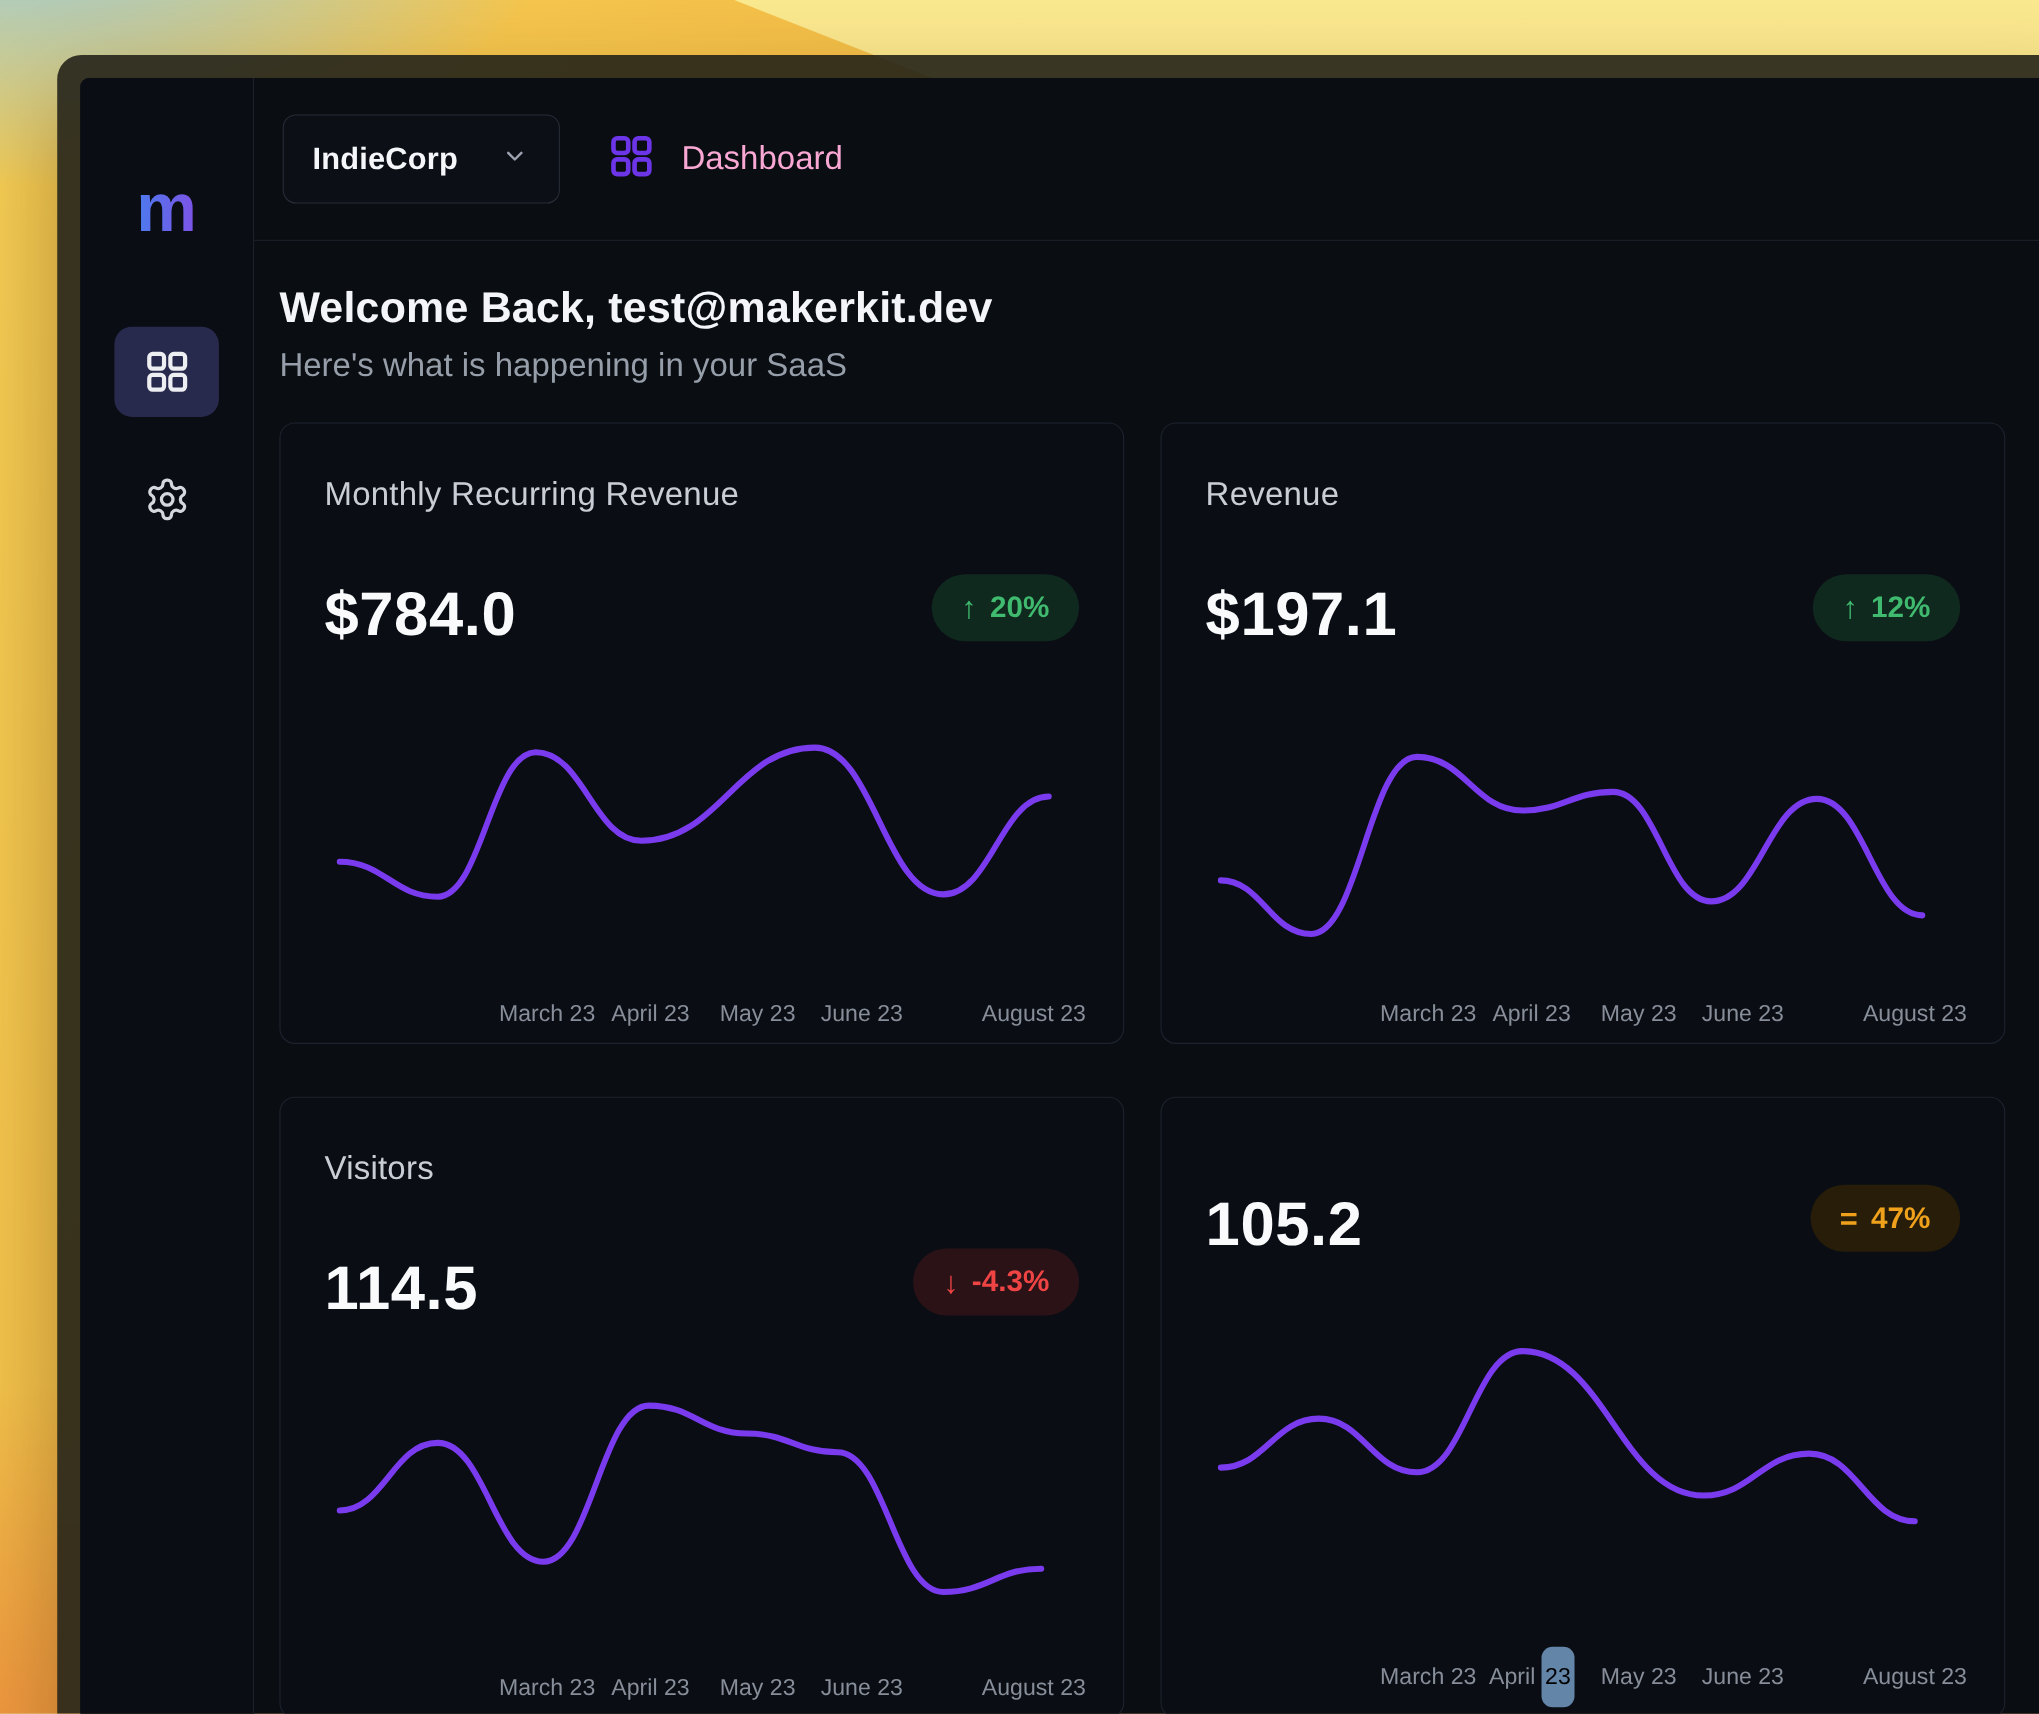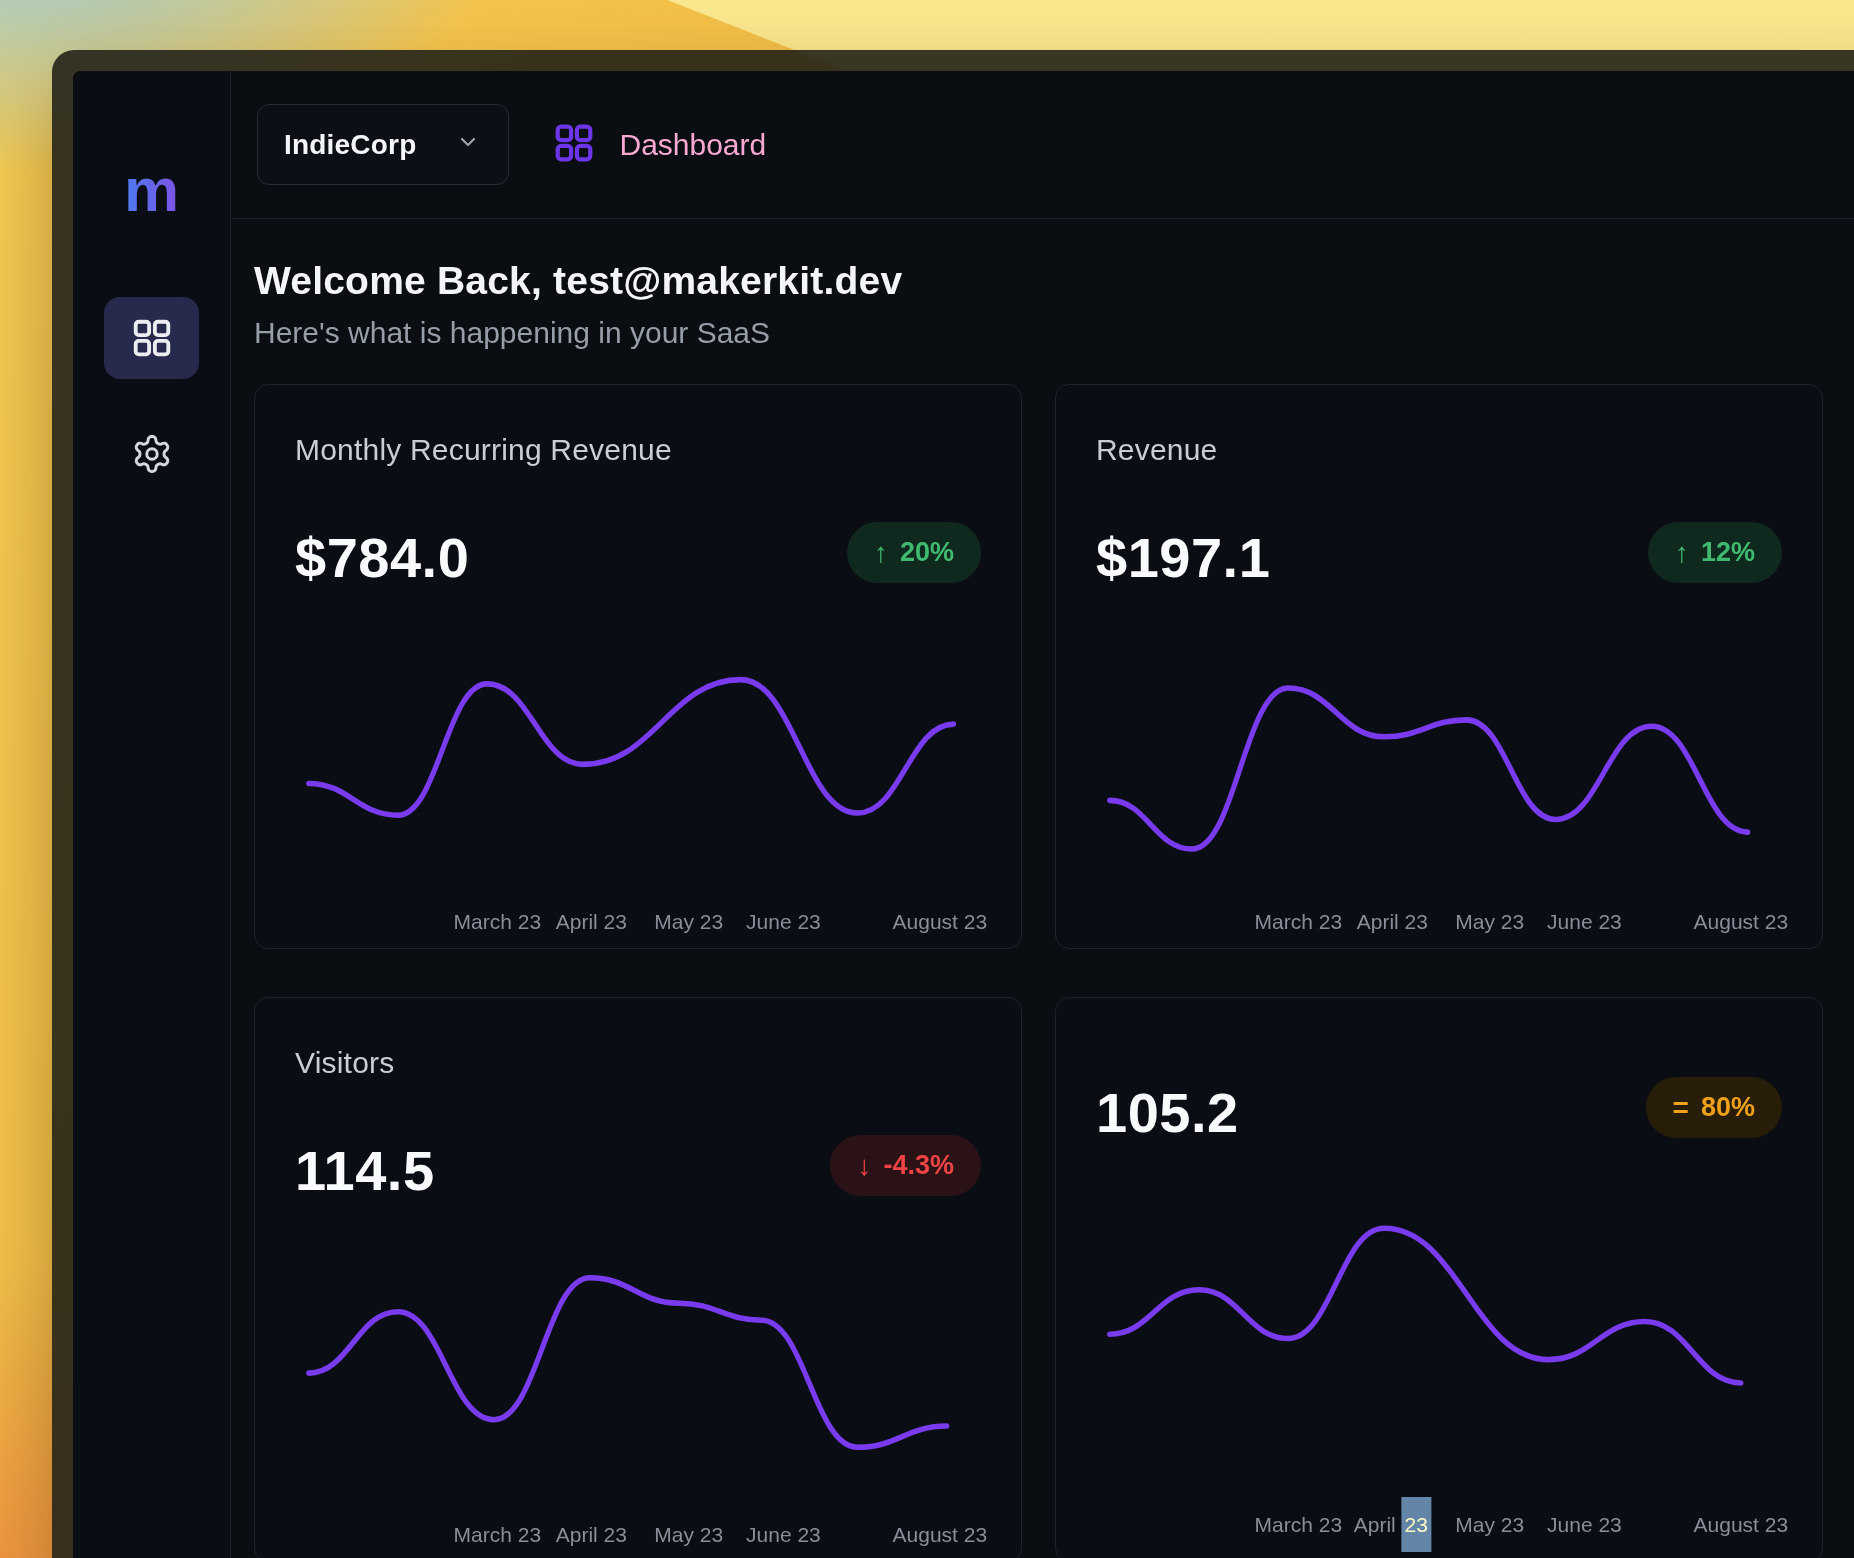--- a/index.html
+++ b/index.html
@@ -58,21 +58,21 @@
     font-size:27px;font-weight:600;}
   .badge .glyph{font-size:28px;font-weight:700;line-height:1;}
   .badge[data-trend="up"]{color:#3fba6f;background:#10291e;}
   .badge[data-trend="down"]{color:#ee4444;background:#2b1217;}
   .badge[data-trend="flat"]{color:#efa11c;background:#271d09;}
   .chart{margin-top:28px;width:100%;height:232px;flex:0 0 auto;}
   .chart path{fill:none;stroke-width:5.5;stroke-linecap:round;stroke-linejoin:round;}
   .axis{position:relative;margin-top:auto;height:26px;}
   .axis .tick{position:absolute;top:12px;transform:translateX(-50%);white-space:nowrap;
     font-size:21px;color:#878e99;}
-  .axis .hl{background:#6385a8;color:#fef9c3;padding:16px 3px;}
+  .axis .hl{background:#6385a8;color:#000000;padding:16px 3px;border-radius:10px;}
 </style>
 </head>
 <body>
 
 <div class="screen">
   <div class="wallpaper-band"></div>
   <div class="wallpaper-glow"></div>
 
   <div class="window">
     <div class="window-inner">
@@ -191,21 +191,21 @@
                   <span class="tick" style="left: 71.2%;">June 23</span>
                   <span class="tick" style="left: 94%;">August 23</span>
                 </div>
             </article>
 
             <article class="card">
               <div class="value-row">
                 <div class="value">105.2</div>
                 <div class="badge" data-trend="flat">
                   <span class="glyph">=</span>
-                  <span>80%</span>
+                  <span>47%</span>
                 </div>
               </div>
               <svg class="chart" viewBox="0 0 730 230" preserveAspectRatio="none">
                 <path d="M14.6,136.0 C57.3,136.0 66.8,91.9 109.5,91.9 C152.2,91.9 161.7,140.2 204.4,140.2 C250.4,140.2 260.6,31.0 306.6,31.0 C385.4,31.0 403.0,161.2 481.8,161.2 C527.8,161.2 538.0,123.4 584.0,123.4 C630.0,123.4 640.2,184.3 686.2,184.3" stroke="#7a3bef"></path>
               </svg>
               <div class="axis">
                   <span class="tick" style="left: 29.5%;">March 23</span>
                   <span class="tick" style="left: 43.2%;">April <mark class="hl">23</mark></span>
                   <span class="tick" style="left: 57.4%;">May 23</span>
                   <span class="tick" style="left: 71.2%;">June 23</span>

